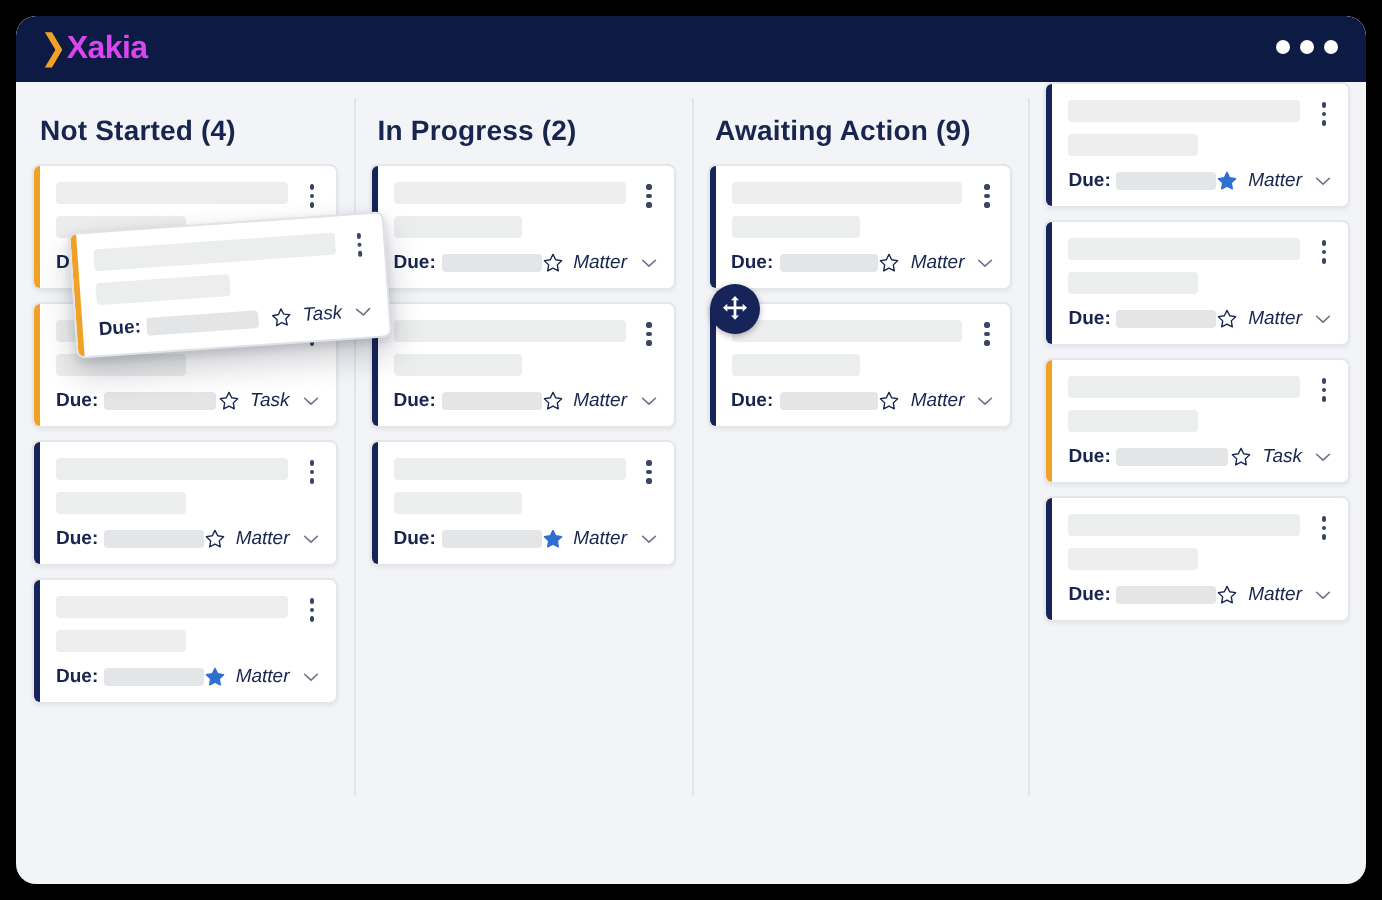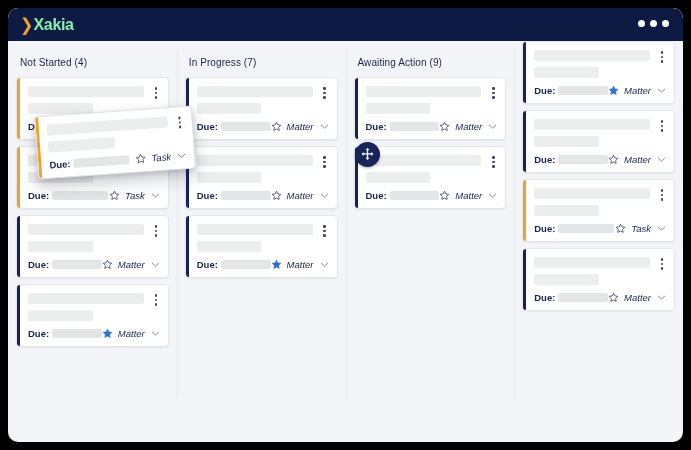--- a/index.html
+++ b/index.html
@@ -26,21 +26,21 @@
     position:absolute;left:12px;top:7px;
     display:flex;align-items:center;gap:1px;
     height:19px;
   }
   .logo-chev{
     font-size:16px;font-weight:bold;color:#f0a227;line-height:1;
     letter-spacing:-1px;
     transform:scaleY(1.1);
   }
   .logo-text{
-    font-size:16px;font-weight:bold;color:#86efac;line-height:1;
+    font-size:16px;font-weight:bold;color:#d946ef;line-height:1;
     letter-spacing:-0.3px;
   }
   .dots-menu{
     position:absolute;right:14px;top:12px;
     display:flex;gap:5px;align-items:center;
   }
   .dots-menu i{
     display:block;width:7px;height:7px;border-radius:50%;
     background:#ffffff;
   }
@@ -56,21 +56,21 @@
     min-width:0;
     padding:0 8px;
     box-sizing:border-box;
   }
   .column + .column::before{
     content:"";
     position:absolute;left:0;top:8px;bottom:44px;
     width:1px;background:#e2e5ea;
   }
   .col-title{
-    font-size:10px;font-weight:normal;color:#18254f;
+    font-size:14px;font-weight:bold;color:#18254f;
     padding:16px 4px 9px 4px;
     letter-spacing:0.1px;
     white-space:nowrap;
   }
   .col-cards{
     display:flex;flex-direction:column;gap:6px;
   }
 
   
   .card{
@@ -262,21 +262,21 @@
                 <span class="kind">Matter</span>
                 <svg class="chev" viewBox="0 0 24 24">
                   <path d="M5 9l7 6.5L19 9" fill="none" stroke="#6b7485" stroke-width="1.8" stroke-linecap="round" stroke-linejoin="round"></path>
                 </svg>
               </span>
             </div>
           </div>
         </div>
       </div>
       <div class="column">
-        <div class="col-title">In Progress (7)</div>
+        <div class="col-title">In Progress (2)</div>
         <div class="col-cards">
           <div class="card">
             <span class="accent matter"></span>
             <div class="card-body">
               <div class="ph line1"></div>
               <div class="ph line2"></div>
             </div>
             <div class="kebab">
               <i></i>
               <i></i>

